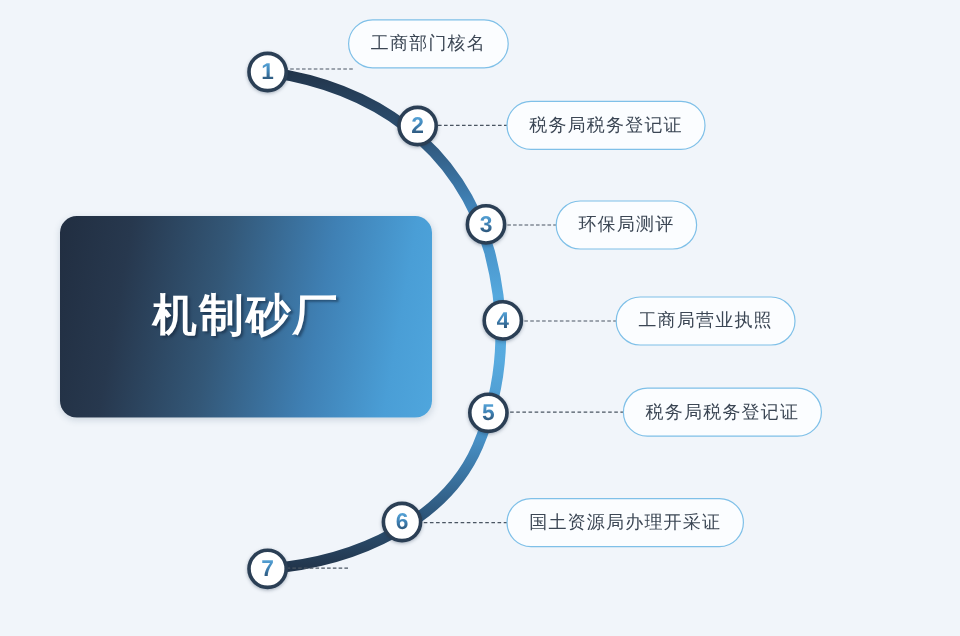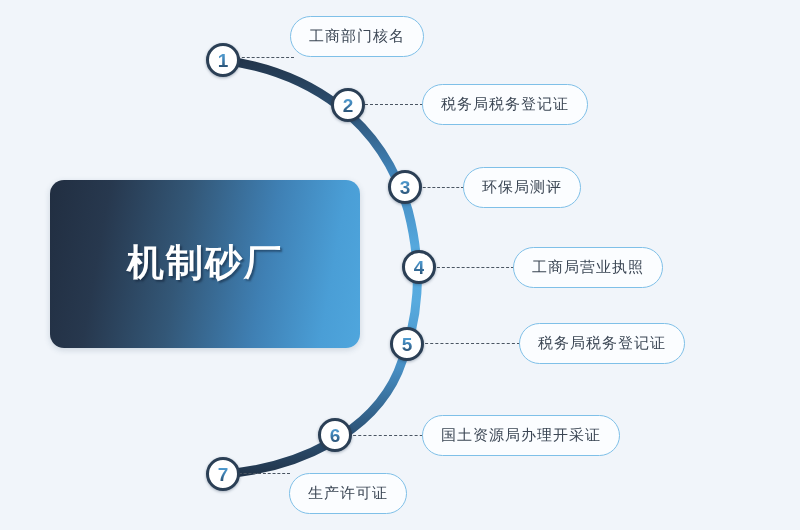--- a/index.html
+++ b/index.html
@@ -168,15 +168,14 @@
   <div class="marker" style="left:223px; top:474px;">
     <span class="marker-num">7</span>
   </div>
 
   <div class="label-pill" style="left:290px; top:16px;">工商部门核名</div>
   <div class="label-pill" style="left:422px; top:84px;">税务局税务登记证</div>
   <div class="label-pill" style="left:513px; top:247px;">工商局营业执照</div>
   <div class="label-pill" style="left:463px; top:167px;">环保局测评</div>
   <div class="label-pill" style="left:519px; top:323px;">税务局税务登记证</div>
   <div class="label-pill" style="left:422px; top:415px;">国土资源局办理开采证</div>
-  <div class="label-pill" style="left:289px; top:473px;">生产许可证</div>
 
 </div>
 
 </body></html>

